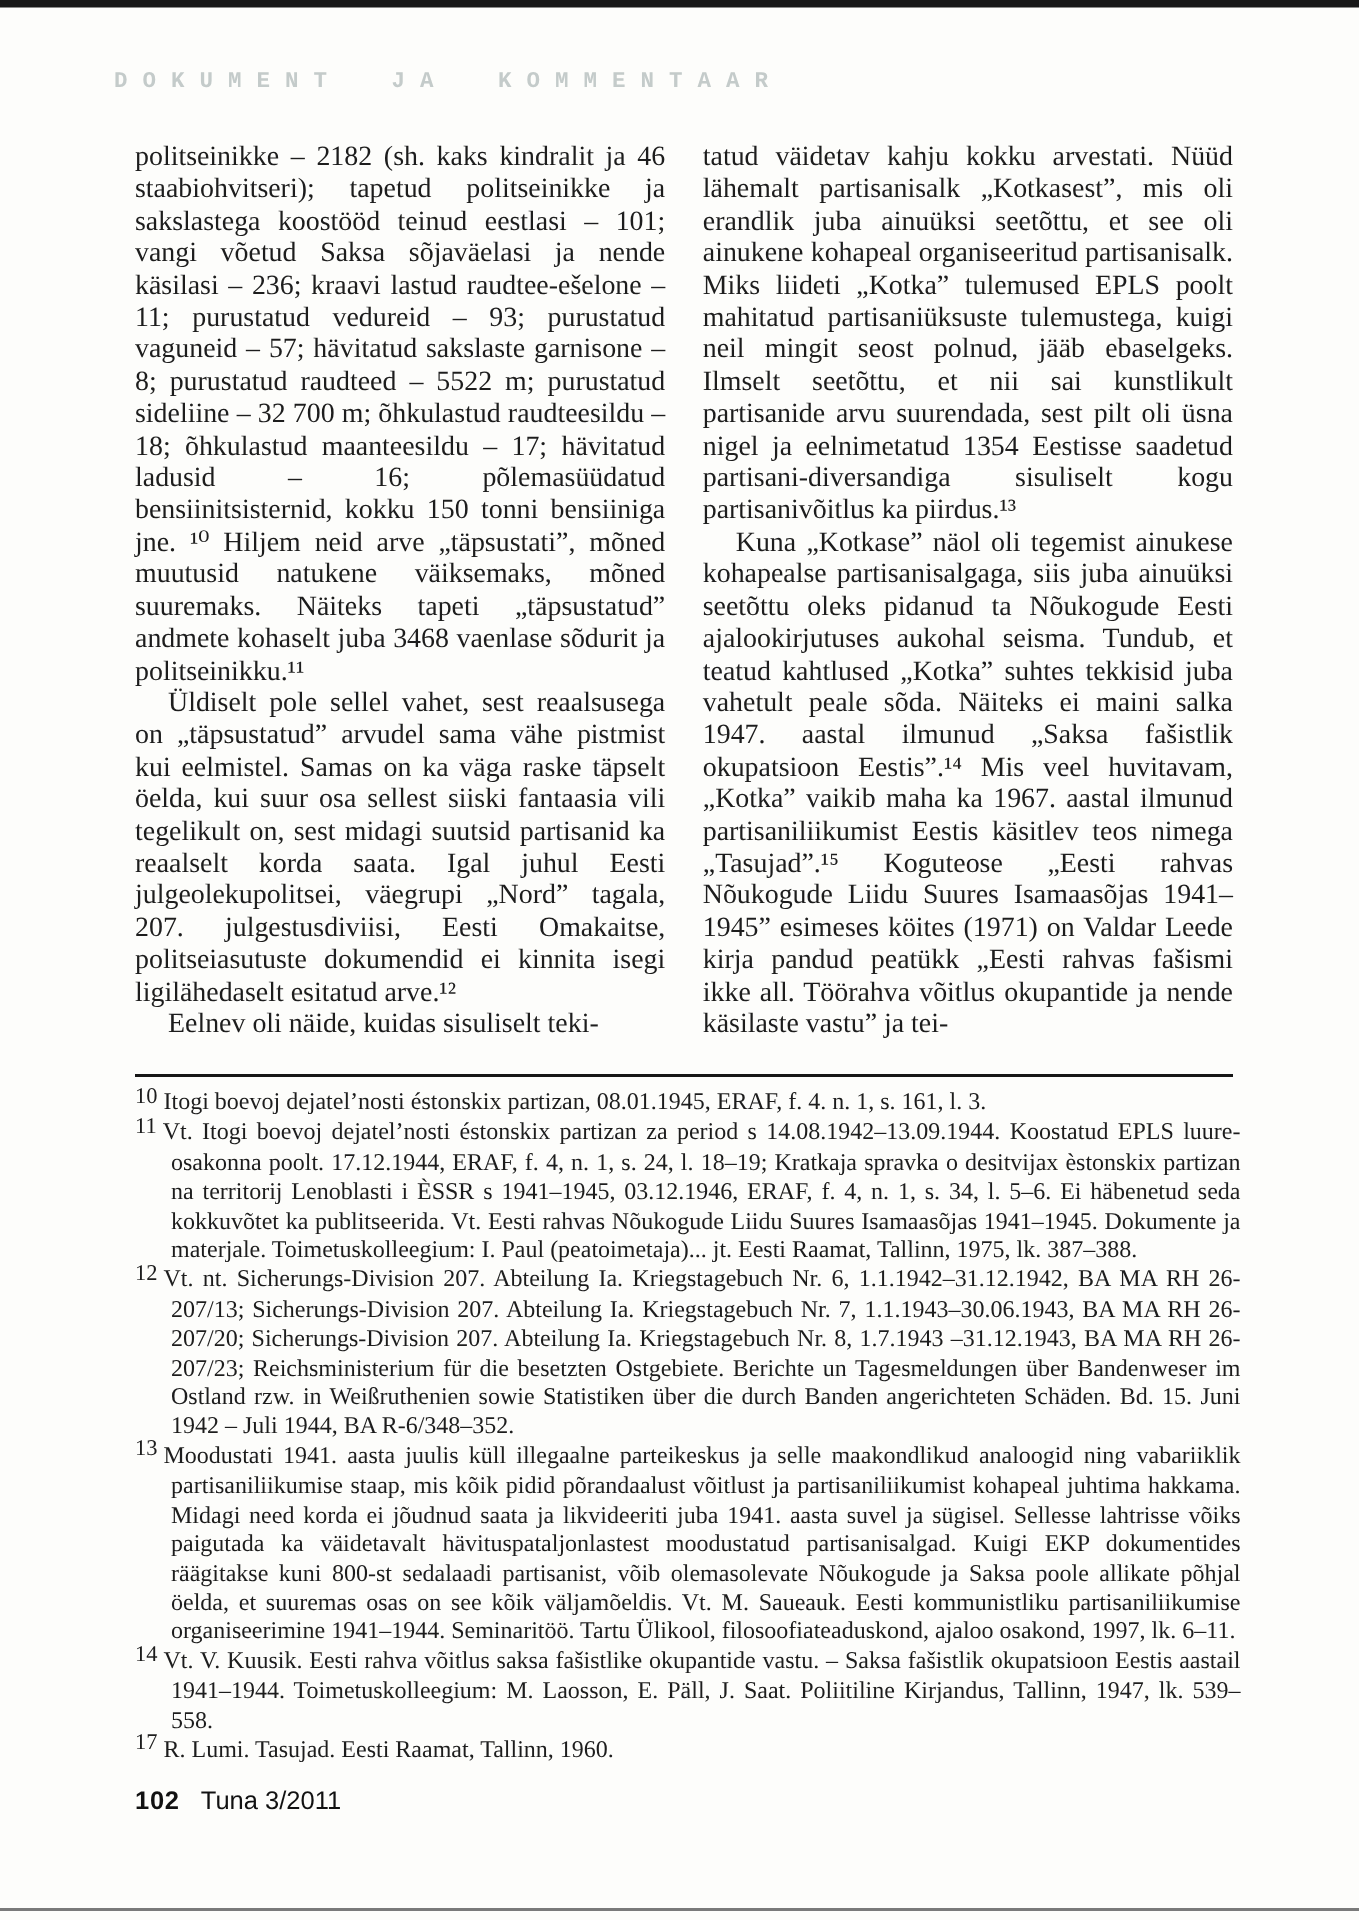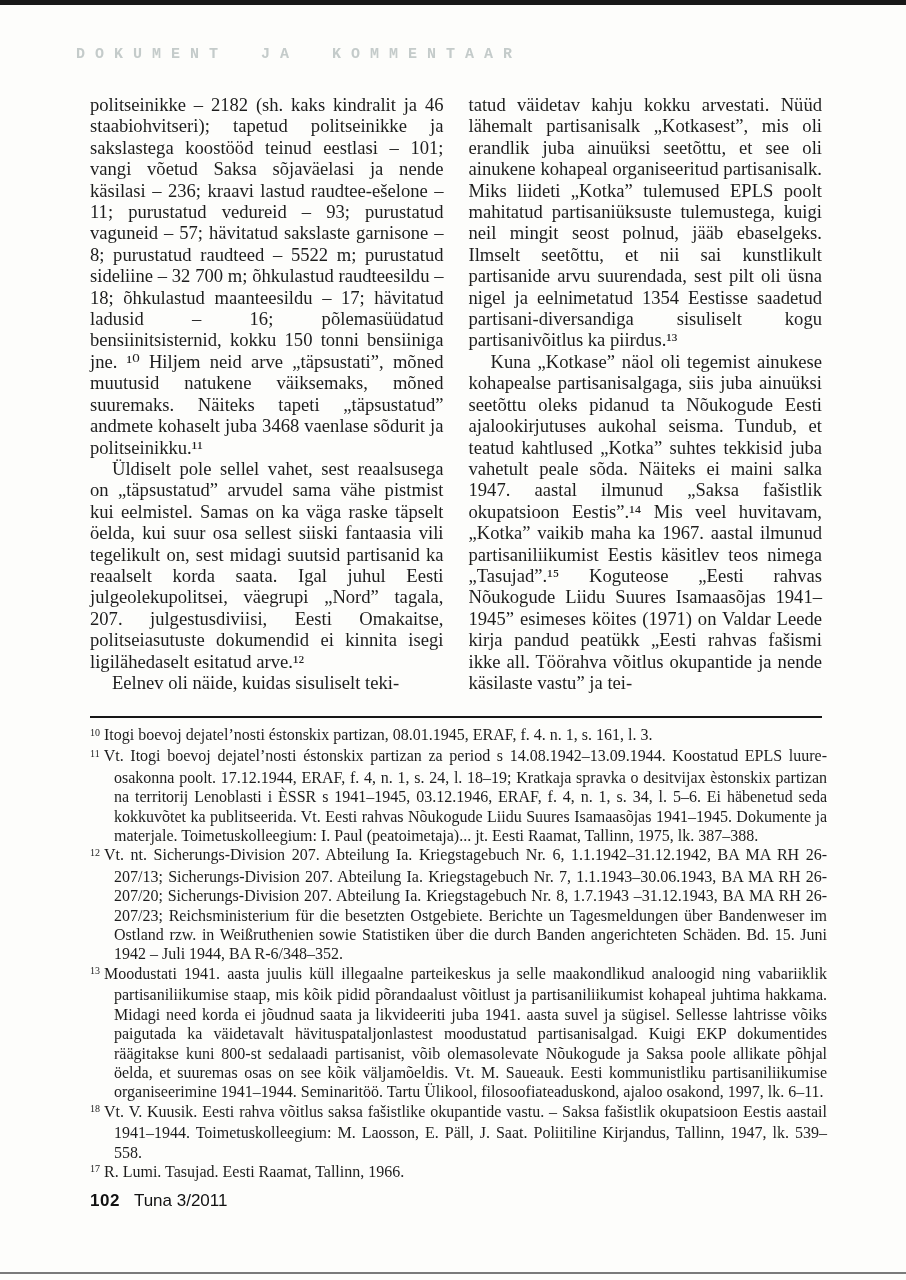--- a/index.html
+++ b/index.html
@@ -53,21 +53,21 @@
   .footnote{
     margin:0;
     font-size:16px;
     line-height:19.4px;
     text-align:justify;
     padding-left:24px;
     text-indent:-24px;
     color:#1d1d1d;
   }
   .fn-num{
-    font-size:10px;
+    font-size:15px;
     position:relative;top:-4.5px;
     margin-right:4px;
   }
   .page-footer{
     position:absolute;top:1191px;left:90px;
     font-family:"Liberation Sans","DejaVu Sans",sans-serif;
     font-size:17px;
     color:#111;
     display:flex;align-items:flex-start;gap:14px;
   }
@@ -105,23 +105,23 @@
   <div class="footnotes">
 
       <p class="footnote"><span class="fn-num">10</span><span class="fn-text">Itogi boevoj dejatel’nosti éstonskix partizan, 08.01.1945, ERAF, f. 4. n. 1, s. 161, l. 3.</span></p>
 
       <p class="footnote"><span class="fn-num">11</span><span class="fn-text">Vt. Itogi boevoj dejatel’nosti éstonskix partizan za period s 14.08.1942–13.09.1944. Koostatud EPLS luure­osakonna poolt. 17.12.1944, ERAF, f. 4, n. 1, s. 24, l. 18–19; Kratkaja spravka o desitvijax èstonskix partizan na territorij Lenoblasti i ÈSSR s 1941–1945, 03.12.1946, ERAF, f. 4, n. 1, s. 34, l. 5–6. Ei häbenetud seda kokkuvõtet ka publitseerida. Vt. Eesti rahvas Nõukogude Liidu Suures Isamaasõjas 1941–1945. Dokumente ja materjale. Toimetuskolleegium: I. Paul (peatoimetaja)... jt. Eesti Raamat, Tallinn, 1975, lk. 387–388.</span></p>
 
       <p class="footnote"><span class="fn-num">12</span><span class="fn-text">Vt. nt. Sicherungs-Division 207. Abteilung Ia. Kriegstagebuch Nr. 6, 1.1.1942–31.12.1942, BA MA RH 26-207/13; Sicherungs-Division 207. Abteilung Ia. Kriegstagebuch Nr. 7, 1.1.1943–30.06.1943, BA MA RH 26-207/20; Sicherungs-Division 207. Abteilung Ia. Kriegstagebuch Nr. 8, 1.7.1943 –31.12.1943, BA MA RH 26-207/23; Reichsministerium für die besetzten Ostgebiete. Berichte un Tagesmeldungen über Bandenweser im Ostland rzw. in Weißruthenien sowie Statistiken über die durch Banden angerichteten Schäden. Bd. 15. Juni 1942 – Juli 1944, BA R-6/348–352.</span></p>
 
       <p class="footnote"><span class="fn-num">13</span><span class="fn-text">Moodustati 1941. aasta juulis küll illegaalne parteikeskus ja selle maakondlikud analoogid ning vabariiklik partisaniliikumise staap, mis kõik pidid põrandaalust võitlust ja partisaniliikumist kohapeal juhtima hakkama. Midagi need korda ei jõudnud saata ja likvideeriti juba 1941. aasta suvel ja sügisel. Sellesse lahtrisse võiks paigutada ka väidetavalt hävituspataljonlastest moodustatud partisanisalgad. Kuigi EKP dokumentides räägitakse kuni 800-st sedalaadi partisanist, võib olemasolevate Nõukogude ja Saksa poole allikate põhjal öelda, et suuremas osas on see kõik väljamõeldis. Vt. M. Saueauk. Eesti kommunistliku partisaniliikumise organiseerimine 1941–1944. Seminaritöö. Tartu Ülikool, filosoofiateaduskond, ajaloo osakond, 1997, lk. 6–11.</span></p>
 
-      <p class="footnote"><span class="fn-num">18</span><span class="fn-text">Vt. V. Kuusik. Eesti rahva võitlus saksa fašistlike okupantide vastu. – Saksa fašistlik okupatsioon Eestis aastail 1941–1944. Toimetuskolleegium: M. Laosson, E. Päll, J. Saat. Poliitiline Kirjandus, Tallinn, 1947, lk. 539–558.</span></p>
+      <p class="footnote"><span class="fn-num">14</span><span class="fn-text">Vt. V. Kuusik. Eesti rahva võitlus saksa fašistlike okupantide vastu. – Saksa fašistlik okupatsioon Eestis aastail 1941–1944. Toimetuskolleegium: M. Laosson, E. Päll, J. Saat. Poliitiline Kirjandus, Tallinn, 1947, lk. 539–558.</span></p>
 
-      <p class="footnote"><span class="fn-num">17</span><span class="fn-text">R. Lumi. Tasujad. Eesti Raamat, Tallinn, 1966.</span></p>
+      <p class="footnote"><span class="fn-num">17</span><span class="fn-text">R. Lumi. Tasujad. Eesti Raamat, Tallinn, 1960.</span></p>
     </div>
 
   <div class="page-footer">
     <span class="page-number">102</span>
     <span class="journal-issue">Tuna 3/2011</span>
   </div>
 
   <div class="scan-bottom"></div>
 
 </div>

